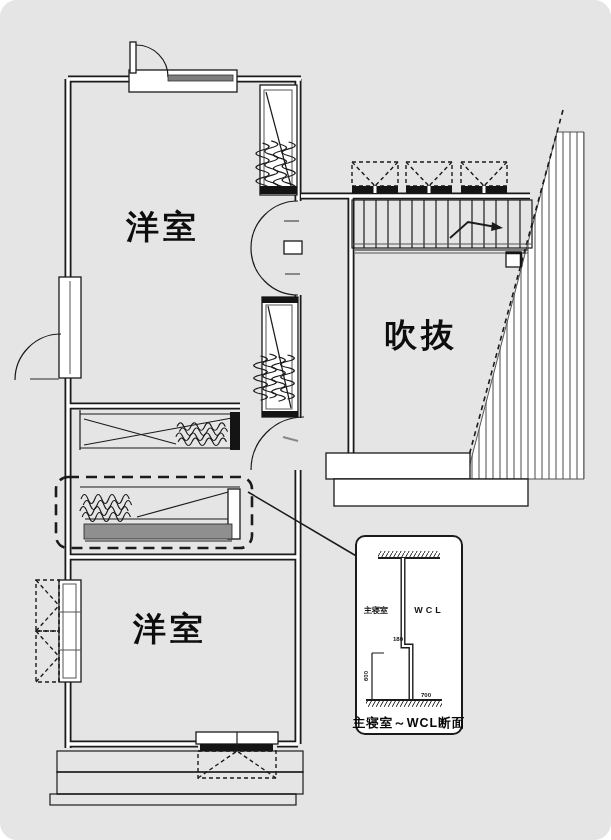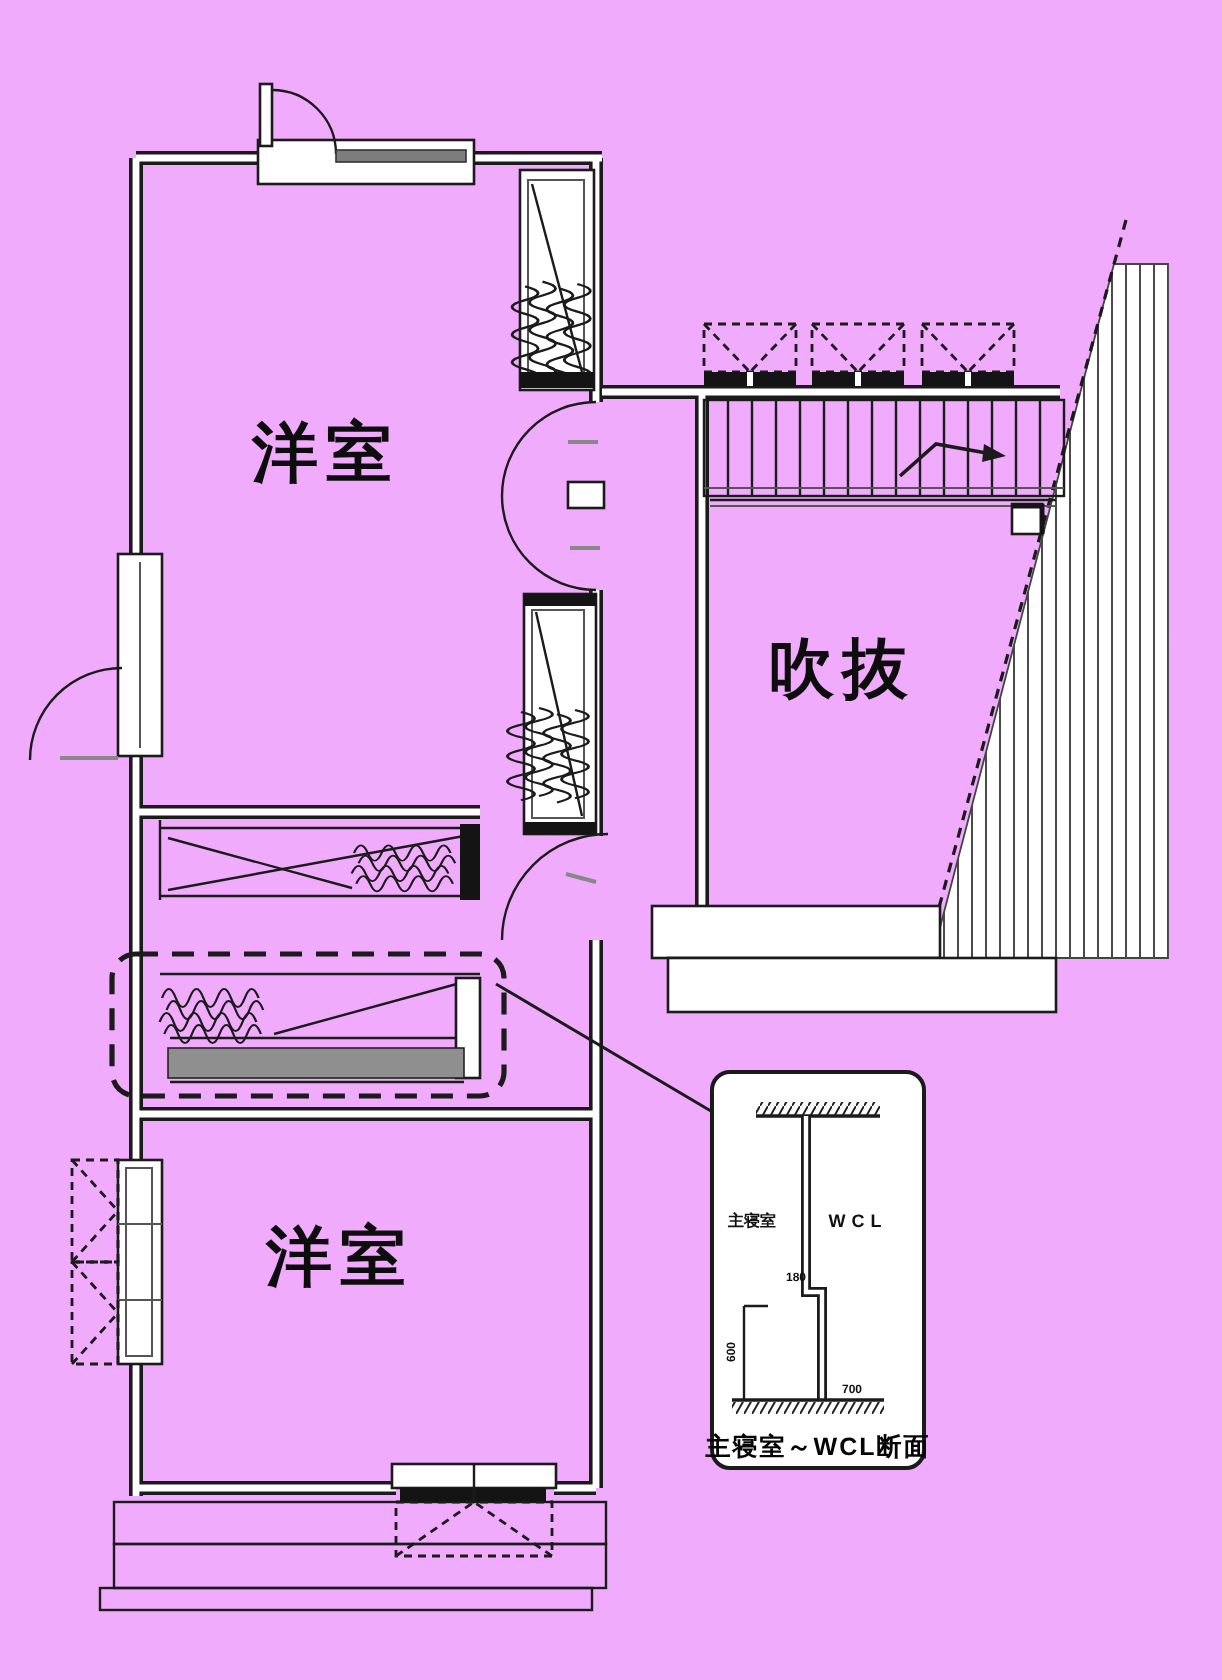--- a/index.html
+++ b/index.html
@@ -1,17 +1,17 @@
 <!DOCTYPE html>
 <html><head>
 <meta charset="utf-8">
 <style>
   html,body{margin:0;padding:0;background:#fff;}
-  .stage{width:611px;height:840px;background:#f0abfc;position:relative;overflow:hidden;
-         font-family:"Liberation Sans","DejaVu Sans",sans-serif;}
+  .stage{width:611px;height:840px;background:#e5e5e5;position:relative;overflow:hidden;
+         font-family:"Liberation Sans","DejaVu Sans",sans-serif;border-radius:17px;}
   svg{display:block;}
   
   .w-out{stroke:#1b1b1b;stroke-width:7;fill:none;stroke-linecap:butt;}
   .w-in{stroke:#ffffff;stroke-width:3.4;fill:none;stroke-linecap:butt;}
   .iw-out{stroke:#1b1b1b;stroke-width:5;fill:none;}
   .iw-in{stroke:#ffffff;stroke-width:2.2;fill:none;}
   .ln{stroke:#1b1b1b;stroke-width:1.2;fill:none;}
   .ln2{stroke:#1b1b1b;stroke-width:1.8;fill:none;}
   .thin{stroke:#555;stroke-width:1;fill:none;}
   .gray{stroke:#888;stroke-width:2;fill:none;}

